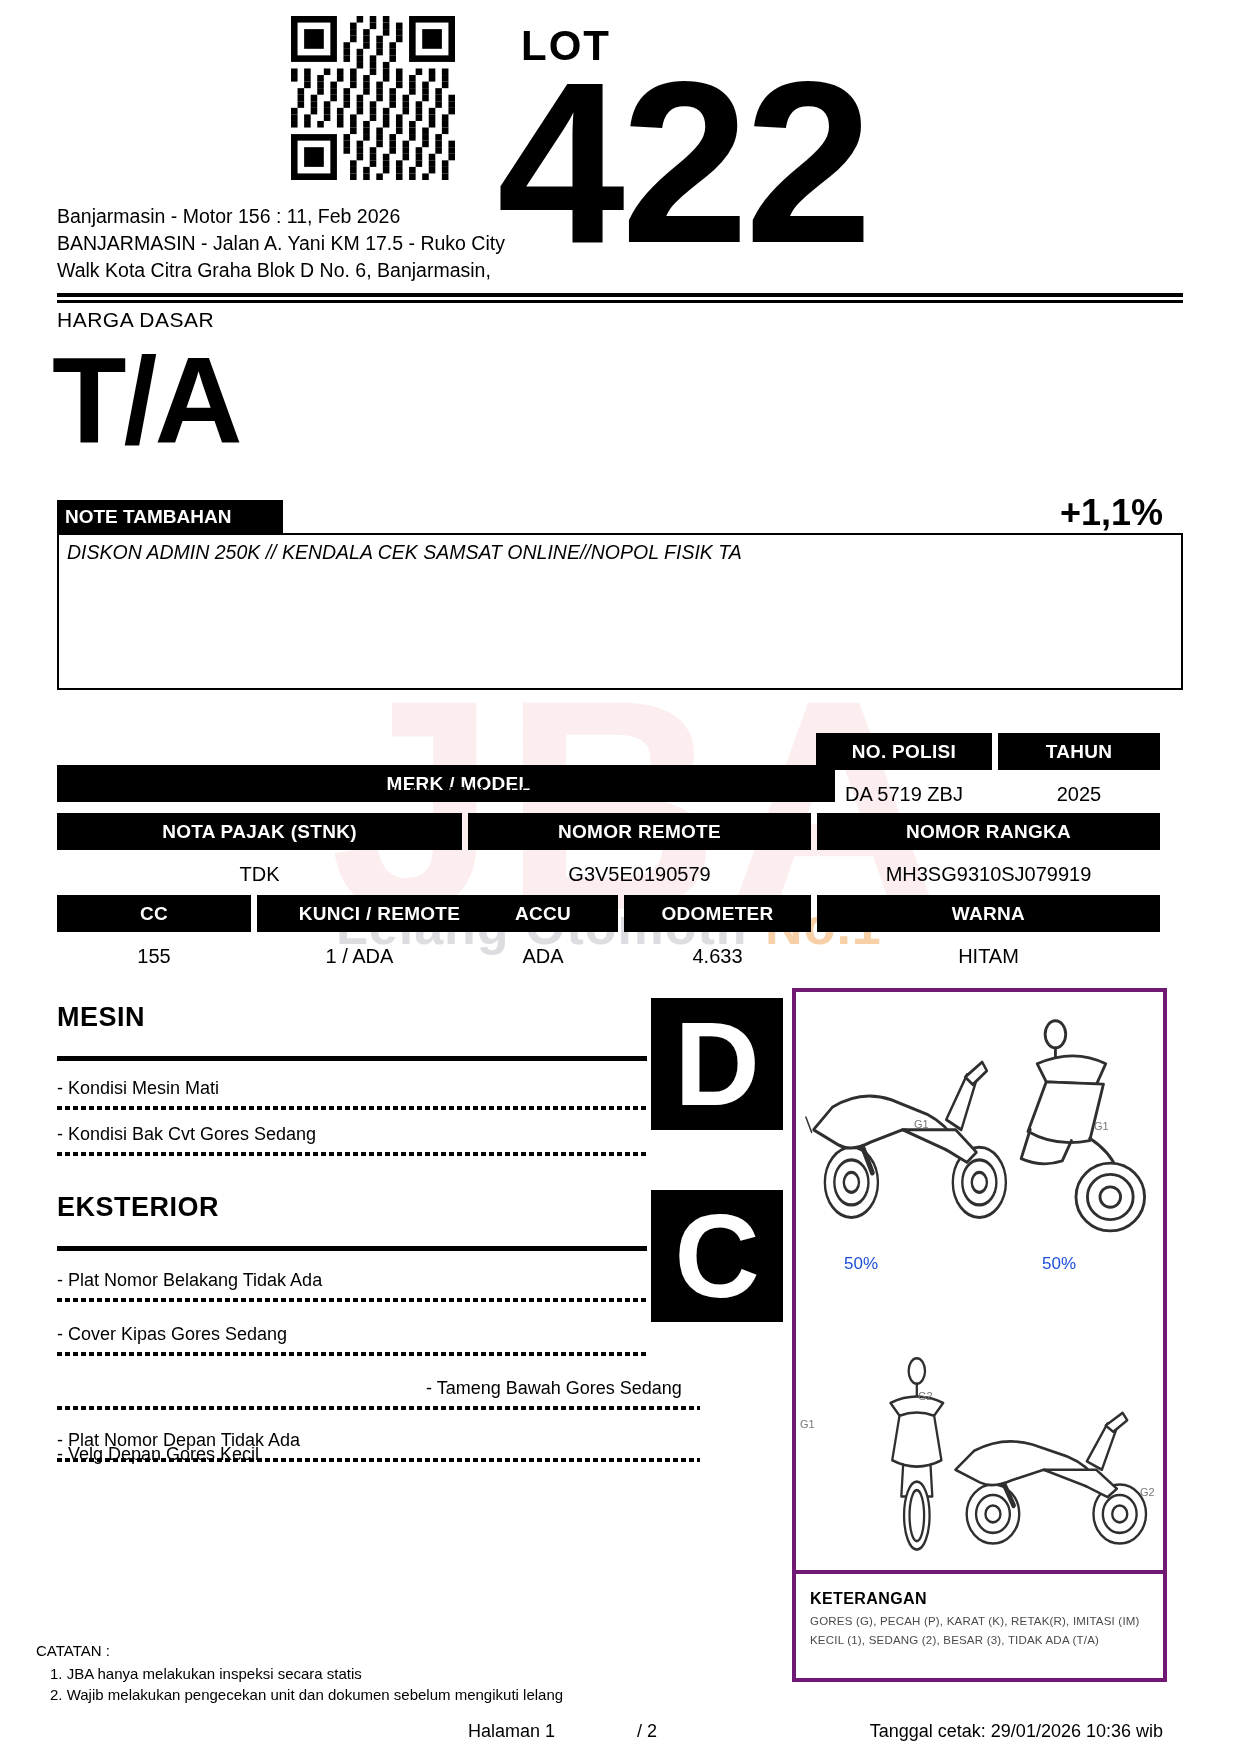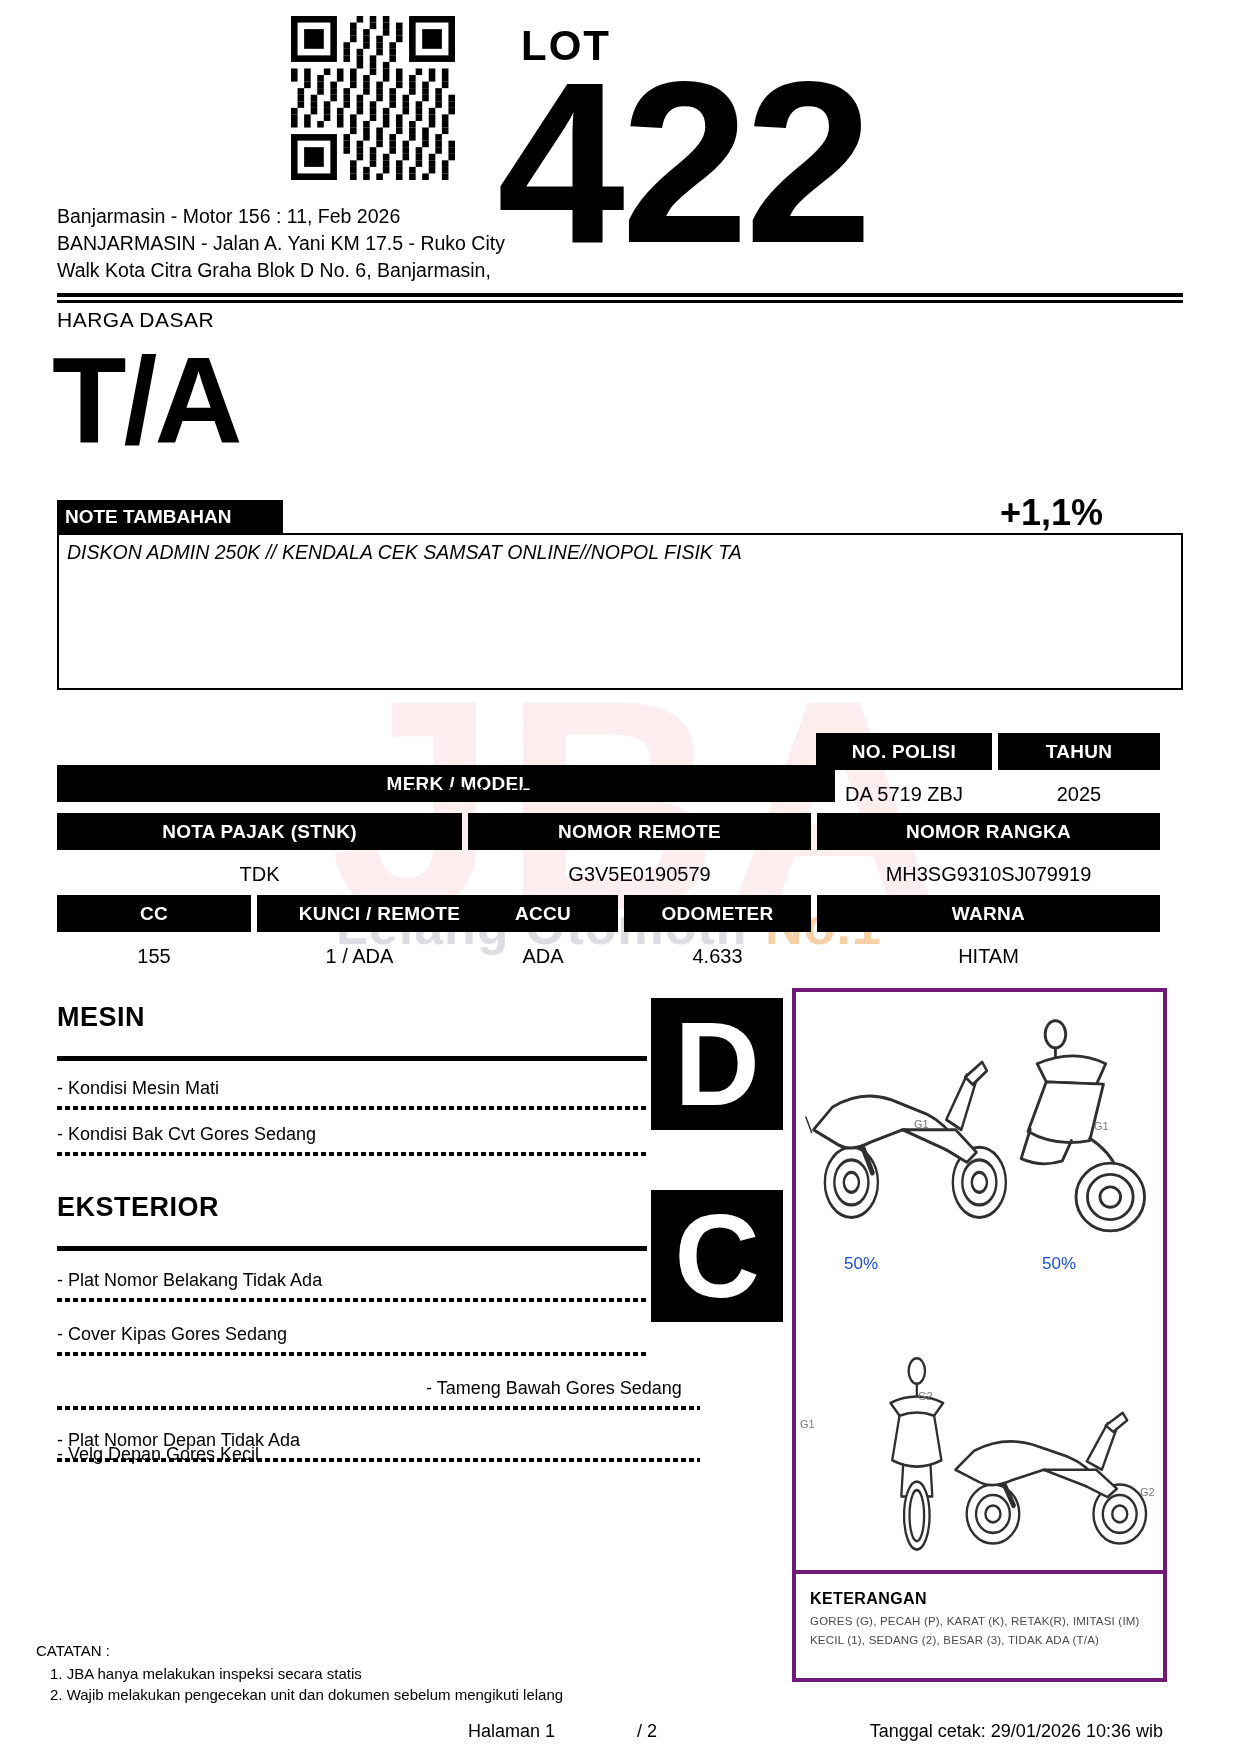--- a/index.html
+++ b/index.html
@@ -272,21 +272,21 @@
   <div class="abs hdr-lines" style="left:57px; top:203px; width:470px;">
     <div>Banjarmasin - Motor 156 : 11, Feb 2026</div>
     <div>BANJARMASIN - Jalan A. Yani KM 17.5 - Ruko City</div>
     <div>Walk Kota Citra Graha Blok D No. 6, Banjarmasin,</div>
   </div>
 
   <div class="abs rule2" style="left:57px; top:293px; width:1126px;"></div>
 
   <div class="abs harga-label" style="left:57px; top:308px;">HARGA DASAR</div>
   <div class="abs harga-value" style="left:52px; top:340px;">T/A</div>
-  <div class="abs pct" style="left:940px; top:492px; width:223px; text-align:center;">+1,1%</div>
+  <div class="abs pct" style="left:940px; top:492px; width:223px; text-align:right;">+1,1%</div>
 
   <div class="abs note-label" style="left:57px; top:500px; width:218px; height:33px;">NOTE TAMBAHAN</div>
   <div class="abs note-box" style="left:57px; top:533px; width:1122px; height:153px;">
     <div class="note-text" style="padding:6px 8px;">DISKON ADMIN 250K // KENDALA CEK SAMSAT ONLINE//NOPOL FISIK TA</div>
   </div>
 
   <div class="abs bar" style="left:57px;  top:765px; width:753px; height:37px;padding-left:25px;">MERK / MODEL</div>
   <div class="abs bar" style="left:816px; top:733px; width:176px; height:37px;">NO. POLISI</div>
   <div class="abs bar" style="left:998px; top:733px; width:162px; height:37px;">TAHUN</div>
   <div class="abs val" style="left:57px;  top:776px; width:753px; height:36px;">YAMAHA / NMAX 155</div>

